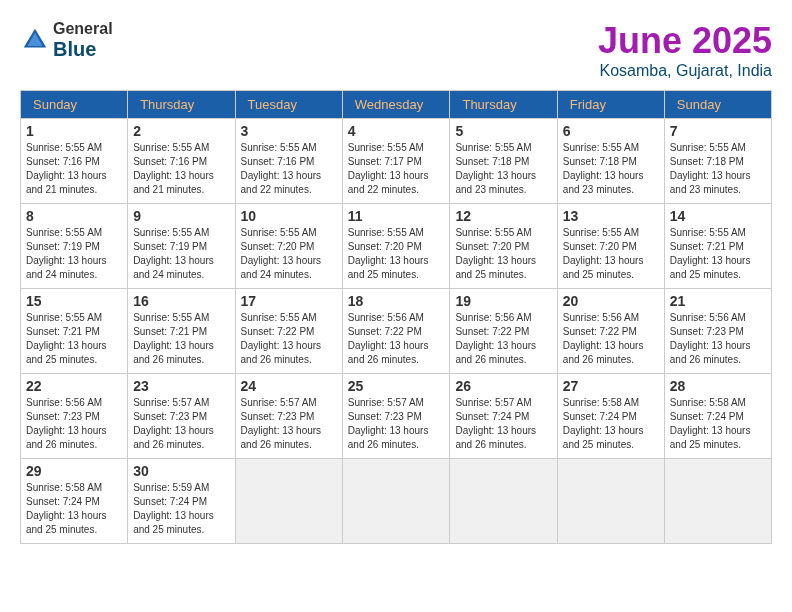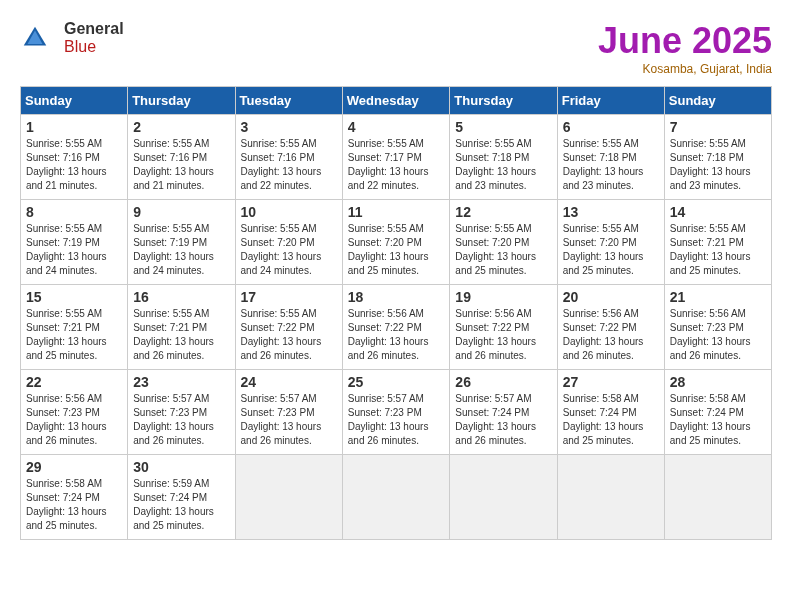--- a/index.html
+++ b/index.html
@@ -12,65 +12,65 @@
     }
     .header {
       display: flex;
       justify-content: space-between;
       align-items: flex-start;
       margin-bottom: 10px;
     }
     .logo {
       display: flex;
       align-items: center;
-      gap: 14px;
+      gap: 3px;
     }
     .logo-text {
       display: flex;
       flex-direction: column;
       line-height: 1.1;
     }
     .logo-general {
       font-size: 16px;
       font-weight: bold;
       color: #333;
     }
     .logo-blue {
-      font-size: 16px;
-      font-weight: normal;
-      color: #b91c1c;
+      font-size: 20px;
+      font-weight: bold;
+      color: #0c4a6e;
     }
     .logo-icon {
       width: 30px;
       height: 30px;
     }
     .title-block {
       text-align: right;
     }
     .month-title {
       font-size: 36px;
       font-weight: bold;
       color: #a21caf;
     }
     .subtitle {
-      font-size: 12px;
-      color: #a16207;
+      font-size: 16px;
+      color: #0c4a6e;
     }
     .calendar {
       width: 100%;
       border-collapse: collapse;
       font-size: 11px;
     }
     .calendar th {
       background-color: #1a5fa8;
-      color: #ffffff;
-      padding: 6px 4px;
+      color: #fdba74;
+      padding: 6px 12px;
       text-align: left;
       font-size: 13px;
-      font-weight: bold;
+      font-weight: normal;
       border: 1px solid #ccc;
     }
     .calendar td {
       vertical-align: top;
       border: 1px solid #ccc;
       padding: 4px 5px;
       width: 108px;
       min-height: 80px;
       background: #fff;
     }

